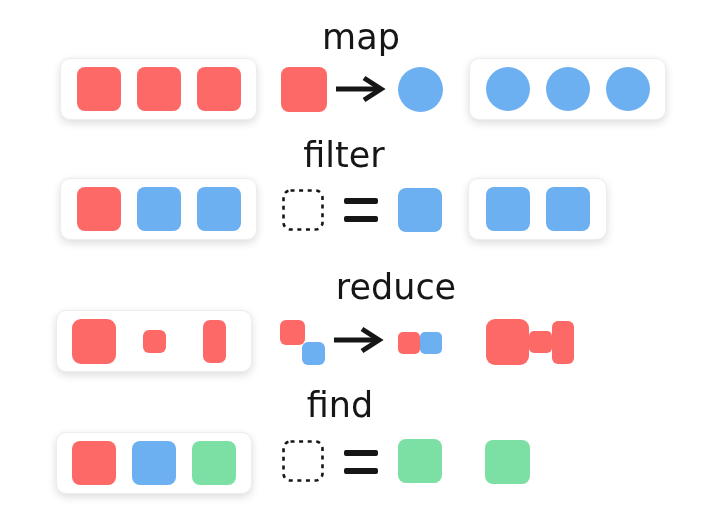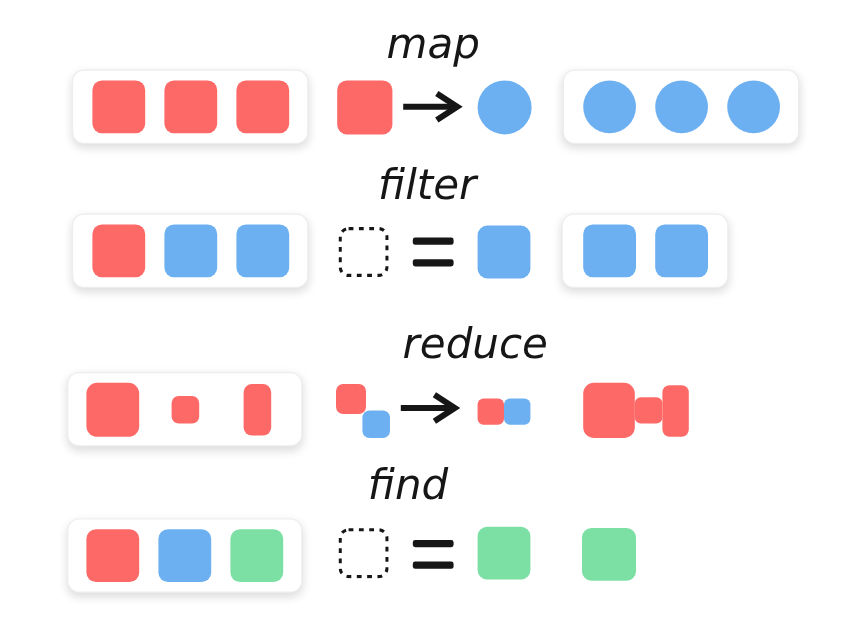--- a/index.html
+++ b/index.html
@@ -3,21 +3,21 @@
 <meta charset="utf-8">
 <style>
   * { margin:0; padding:0; box-sizing:border-box; }
   html,body { width:720px; height:520px; }
   body {
     background:#ffffff;
     font-family:"DejaVu Sans", sans-serif;
     overflow:hidden;
     position:relative;
   }
-  .stage { position:absolute; left:0; top:0; width:700px; height:520px;font-style:italic; }
+  .stage { position:absolute; left:0; top:0; width:700px; height:520px; }
   .title {
     position:absolute;
     transform:translateX(-50%);
     font-size:35px;
     line-height:38px;
     font-weight:400;
     color:#161616;
     white-space:nowrap;
   }
   .tray {
@@ -83,21 +83,21 @@
         <div class="slot">
           <div class="shape" style="width: 44px; height: 44px; background: rgb(108, 176, 241); border-radius: 50%;"></div>
         </div>
         <div class="slot">
           <div class="shape" style="width: 44px; height: 44px; background: rgb(108, 176, 241); border-radius: 50%;"></div>
         </div>
       </div>
   </section>
 
   <section>
-    <h2 class="title" style="left:356px; top:136px">filter</h2>
+    <h2 class="title" style="left:344px; top:136px">filter</h2>
     <div class="tray" style="left:60px; top:178px; width:197px; height:62px">
         <div class="slot">
           <div class="shape" style="width: 44px; height: 44px; background: rgb(253, 105, 103); border-radius: 8px;"></div>
         </div>
         <div class="slot">
           <div class="shape" style="width: 44px; height: 44px; background: rgb(108, 176, 241); border-radius: 8px;"></div>
         </div>
         <div class="slot">
           <div class="shape" style="width: 44px; height: 44px; background: rgb(108, 176, 241); border-radius: 8px;"></div>
         </div>

